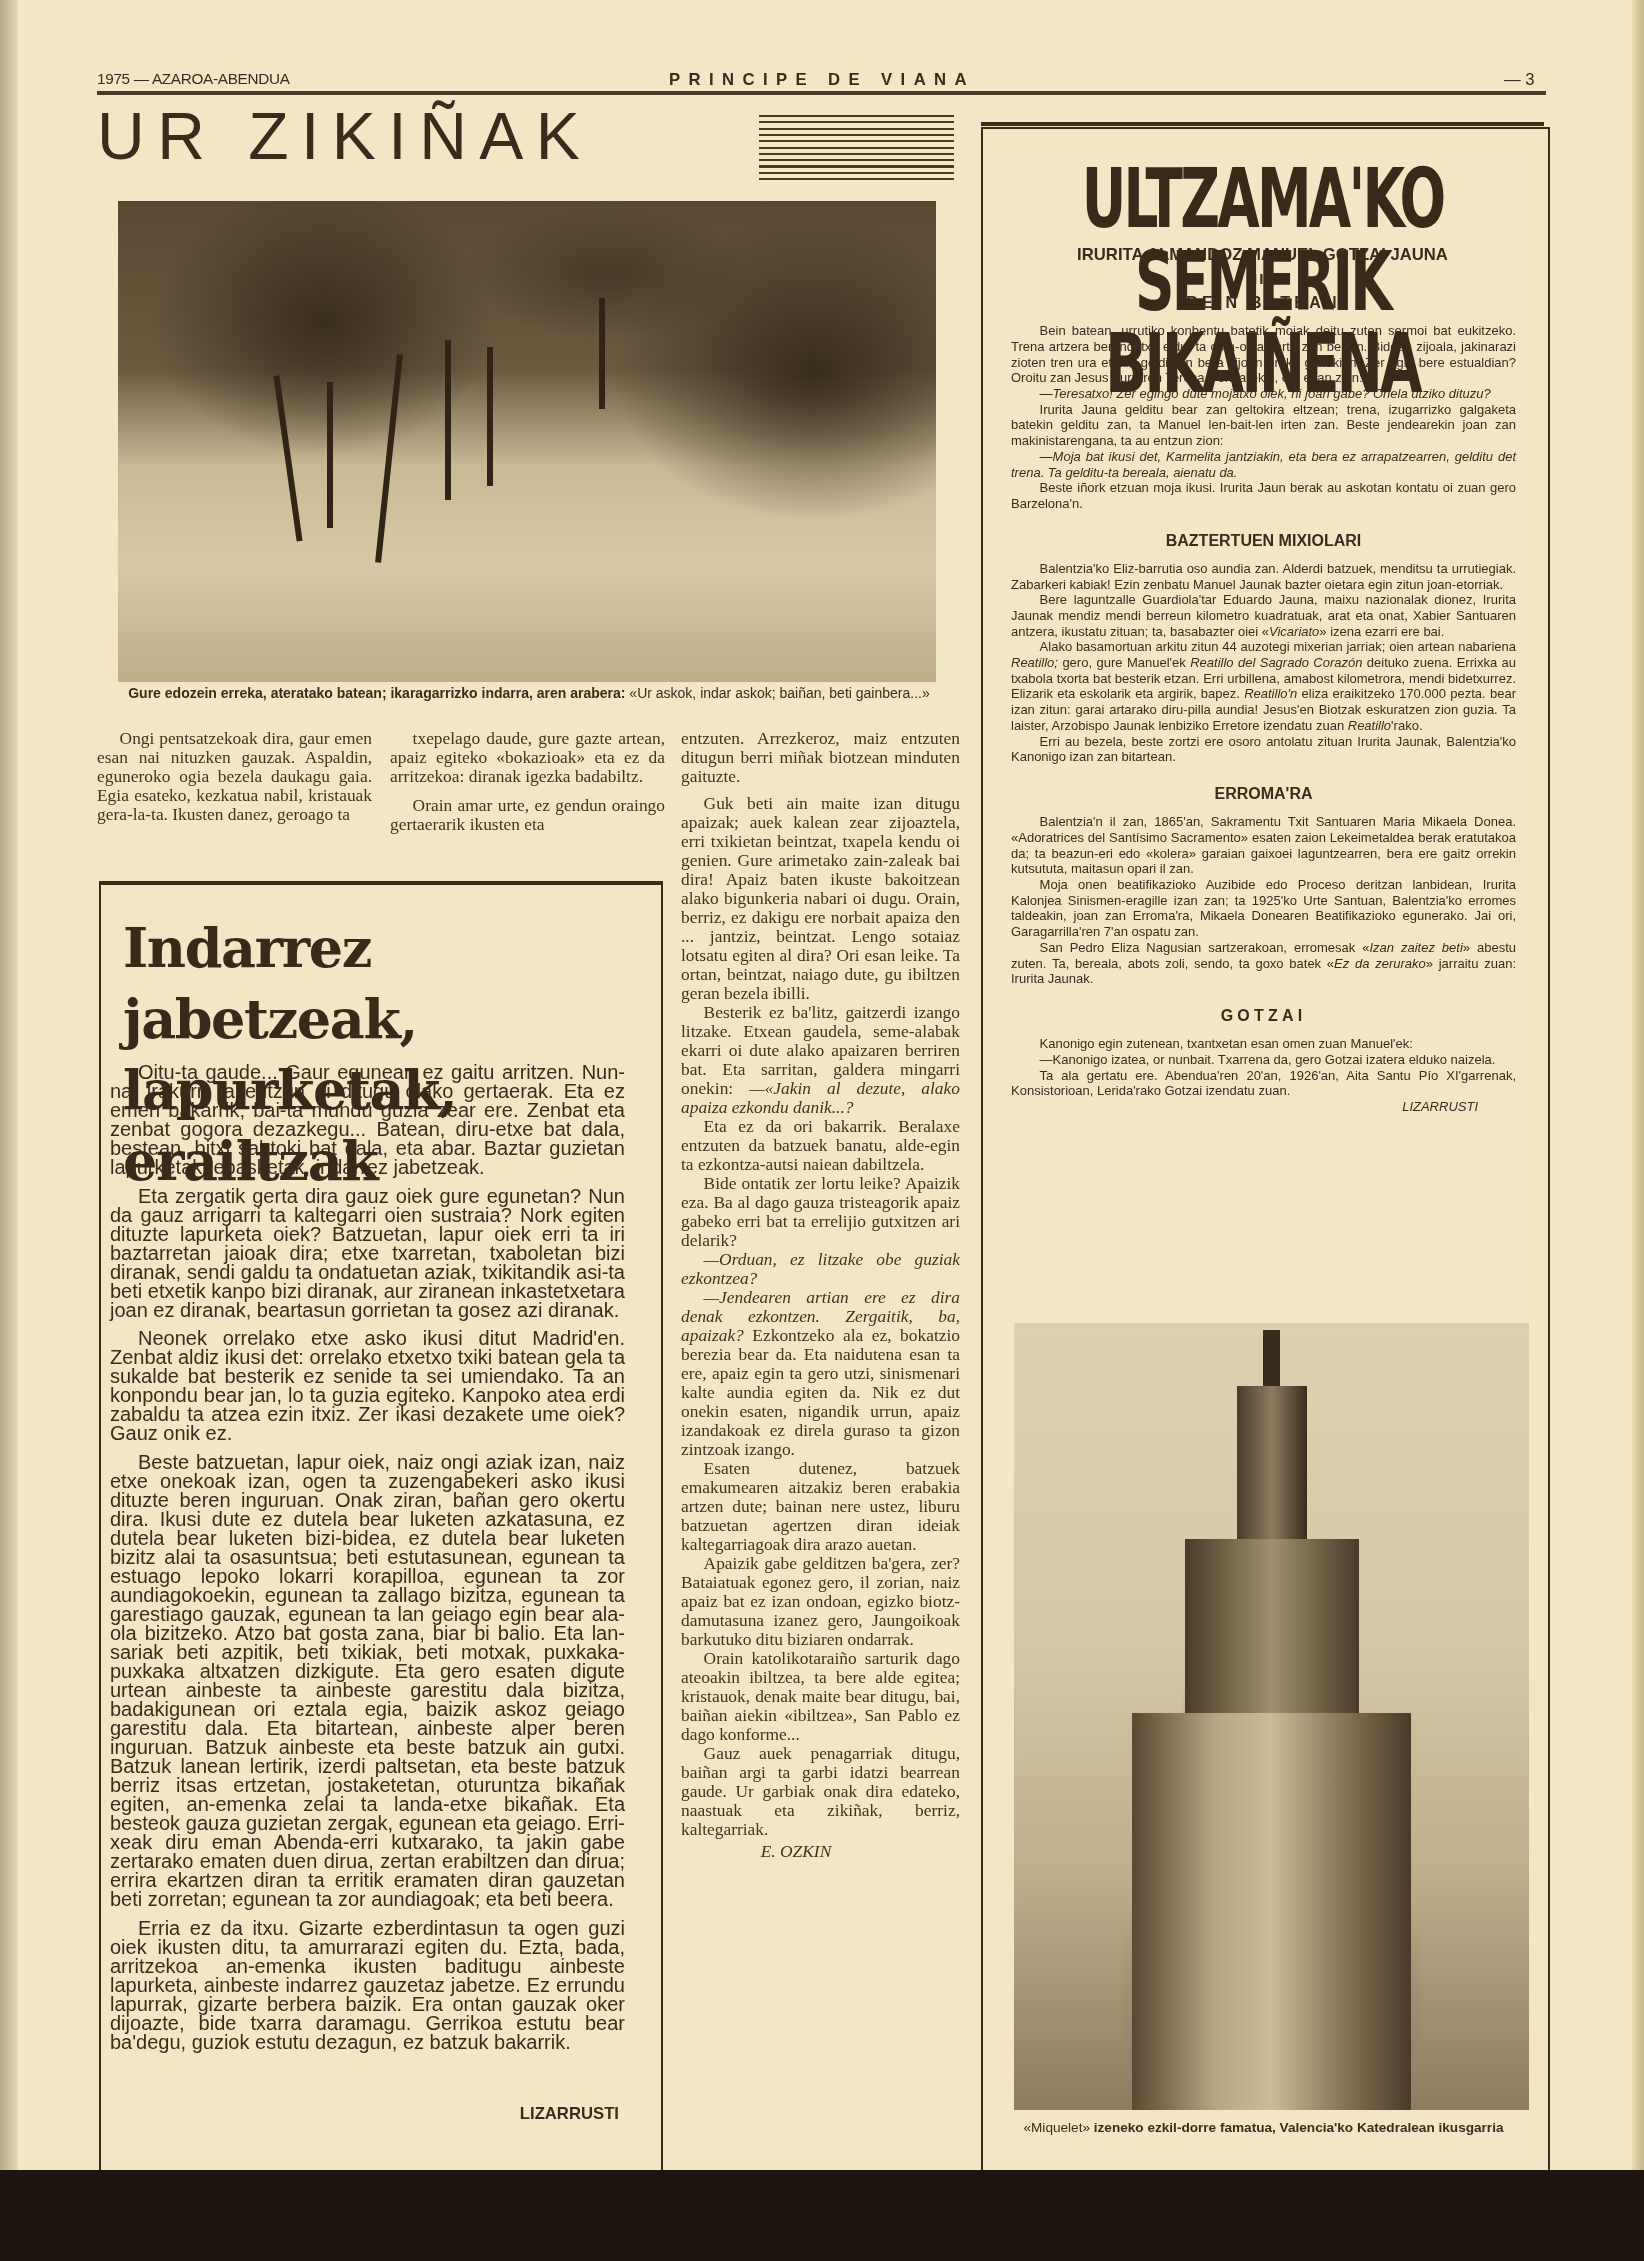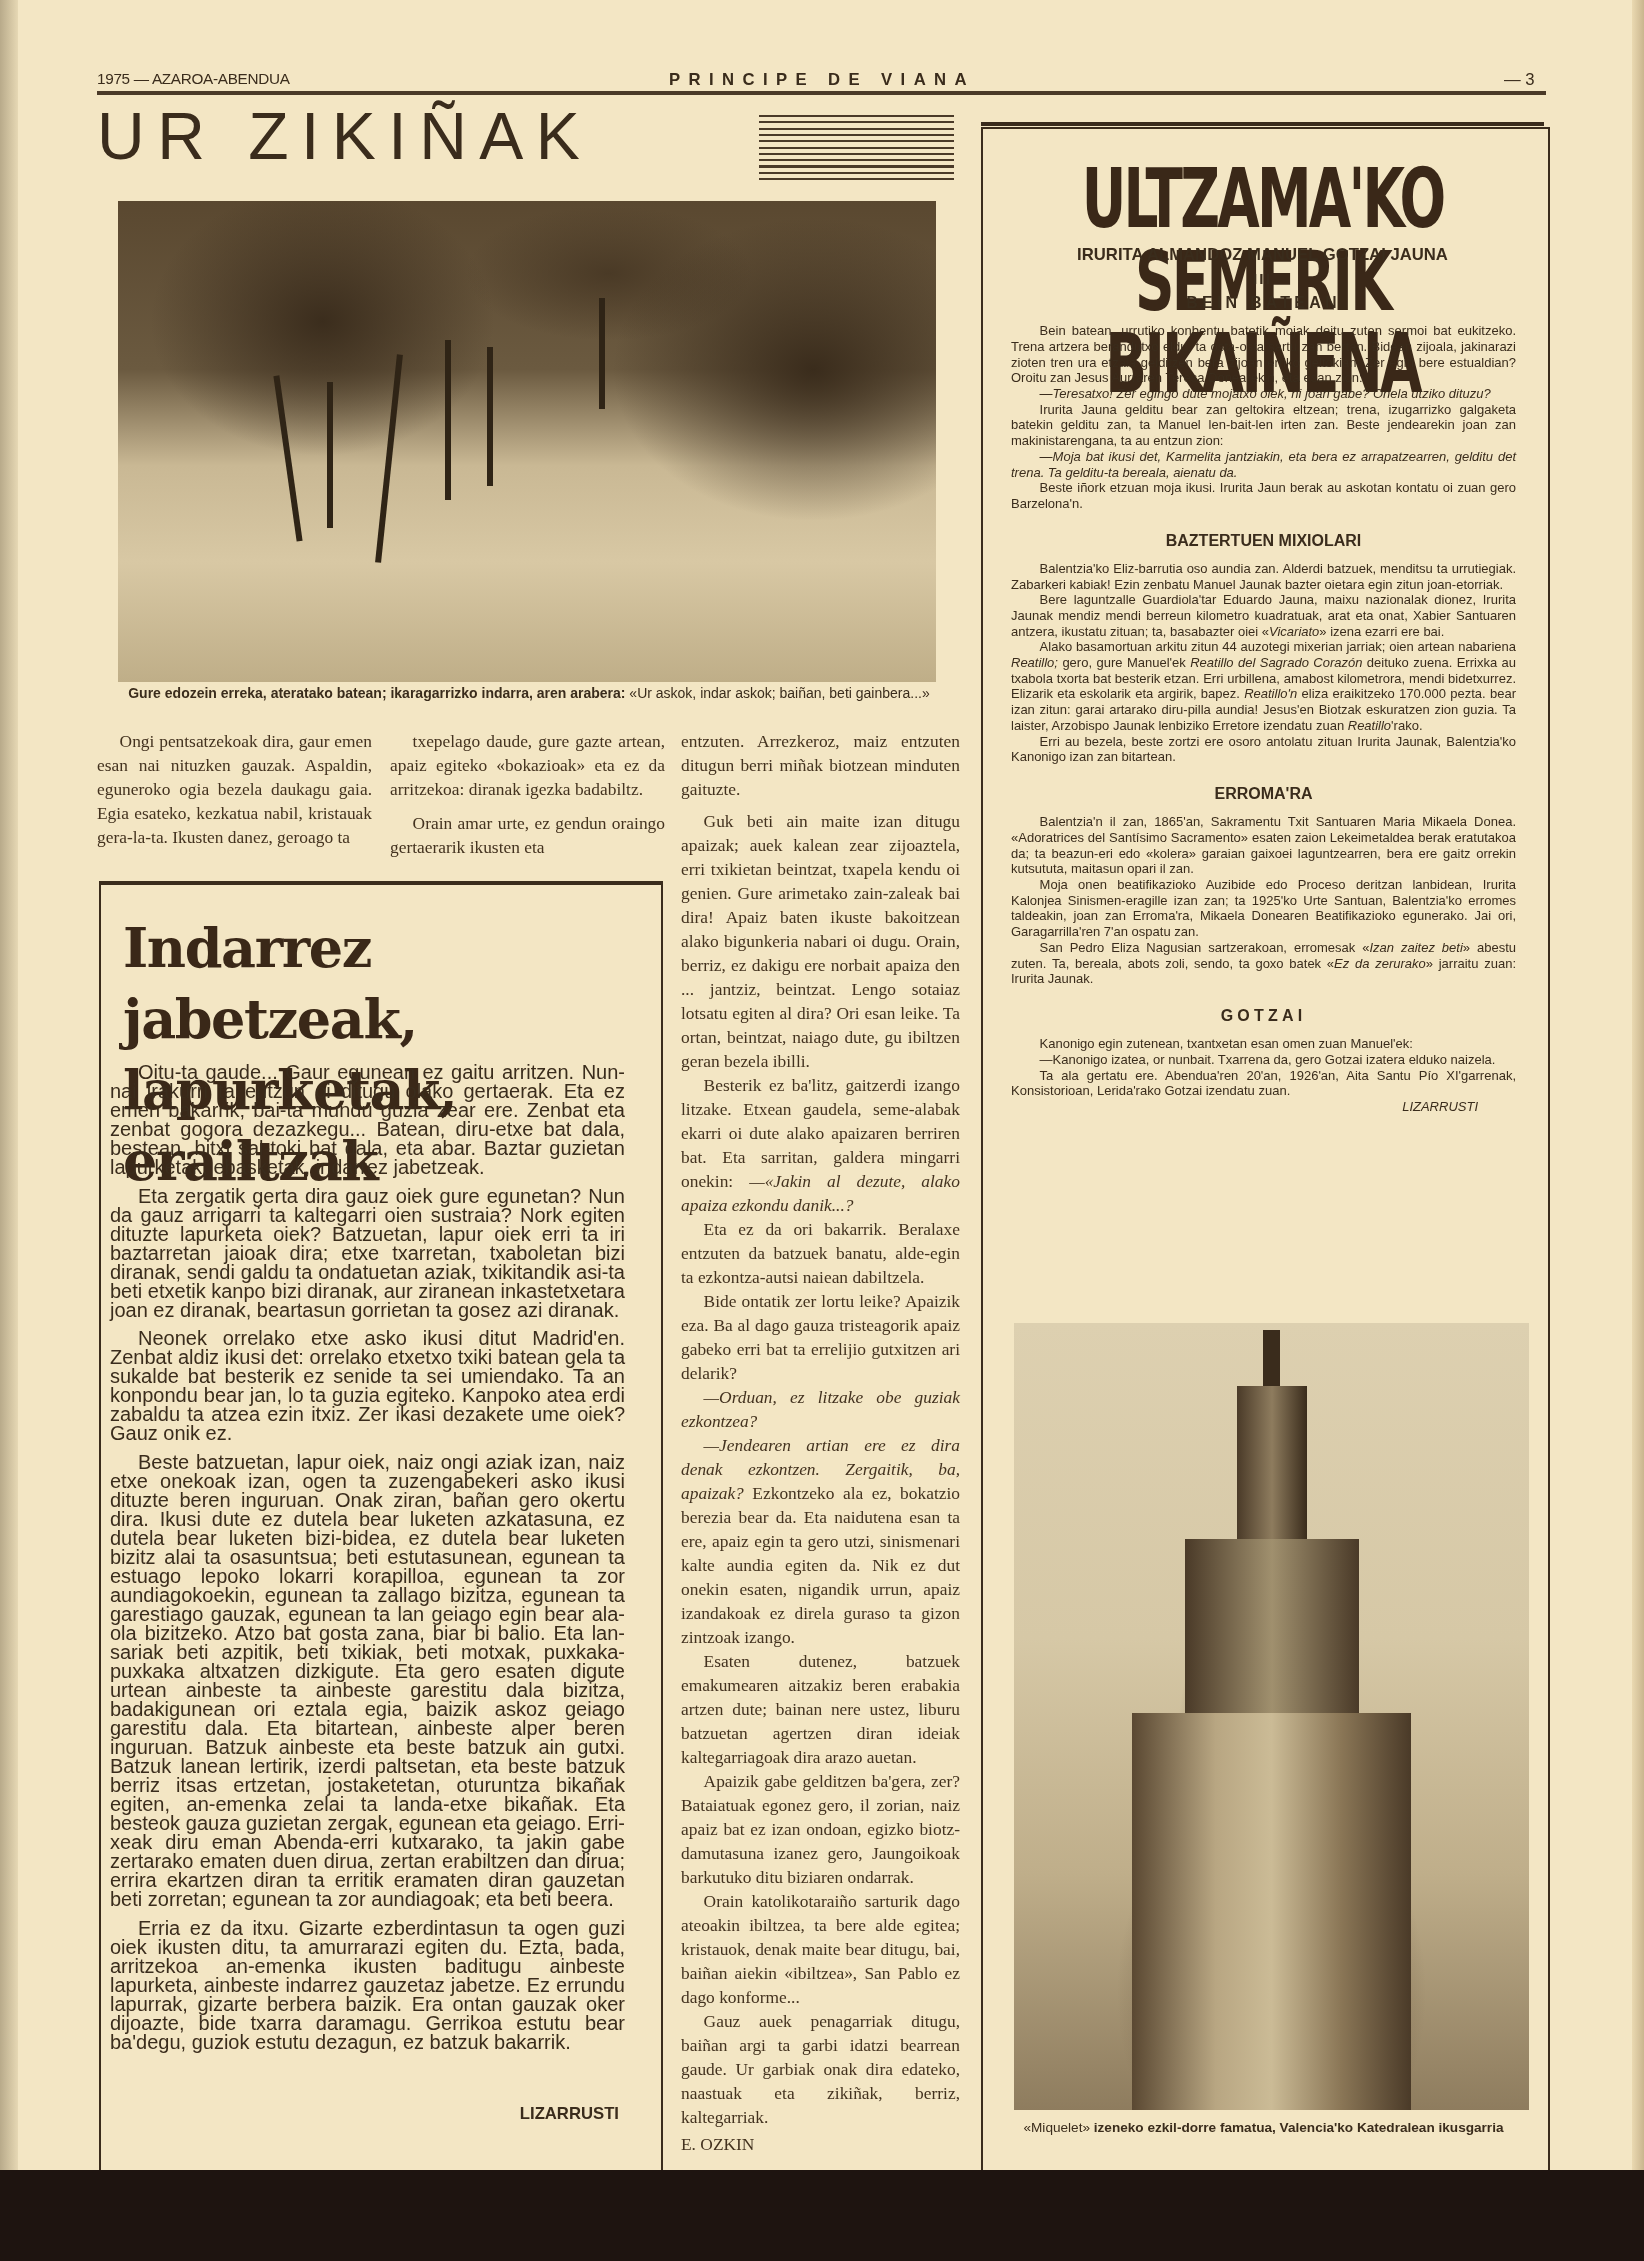--- a/index.html
+++ b/index.html
@@ -34,27 +34,27 @@
       radial-gradient(ellipse 35% 45% at 85% 35%, #3a2c1c 0%, transparent 70%),
       radial-gradient(ellipse 25% 20% at 60% 15%, #4a3a26 0%, transparent 70%),
       linear-gradient(180deg,#5a4830 0%,#6b5a40 35%,#c9b894 55%,#d8c8a4 75%,#bfae88 100%);
   }
   .flood-tree { position:absolute; width:5.6px; background:#2f2416; }
 
   .caption-flood { left:97px; top:684px; width:864px; font-size:14px; text-align:center; line-height:1.35; }
   .caption-flood b { font-weight:bold; }
 
   
-  .serif-col { font-family:"Liberation Serif","DejaVu Serif",serif; font-size:17.4px; line-height:24px;
+  .serif-col { font-family:"Liberation Serif","DejaVu Serif",serif; font-size:17.4px; line-height:19px;
     text-align:justify; color:#43321f; }
   .serif-col p { margin:0; text-indent:1.3em; }
   .col1 { left:97px; top:729px; width:275px; }
   .col2 { left:390px; top:729px; width:275px; }
   .col3 { left:681px; top:729px; width:279px; }
-  .ozkin-sign { text-align:left; margin-top:2.8px; padding-right:49px; }
+  .ozkin-sign { font-style:italic; text-align:center; margin-top:2.8px; padding-right:49px; }
 
   
   .box-left { left:99px; top:881px; width:564px; height:1295px; border:2.1px solid #3a2c1c;
     border-bottom:5.6px solid #3a2c1c; border-top:4.2px solid #3a2c1c; box-sizing:border-box; }
   .indar-title { position:absolute; left:22px; top:28px; width:522px;
     font-family:"DejaVu Serif", serif; font-weight:bold; font-size:54px; line-height:71px; letter-spacing:-1.4px; color:#3a2818; }
   .box-left-body { position:absolute; left:9px; top:178px; width:515px;
     font-size:20px; line-height:19px; text-align:justify; }
   .box-left-body p { margin:0 0 9.7px 0; text-indent:1.4em; }
   .lizarrusti { position:absolute; right:42px; top:1219px; font-weight:bold; font-size:16.7px; }

